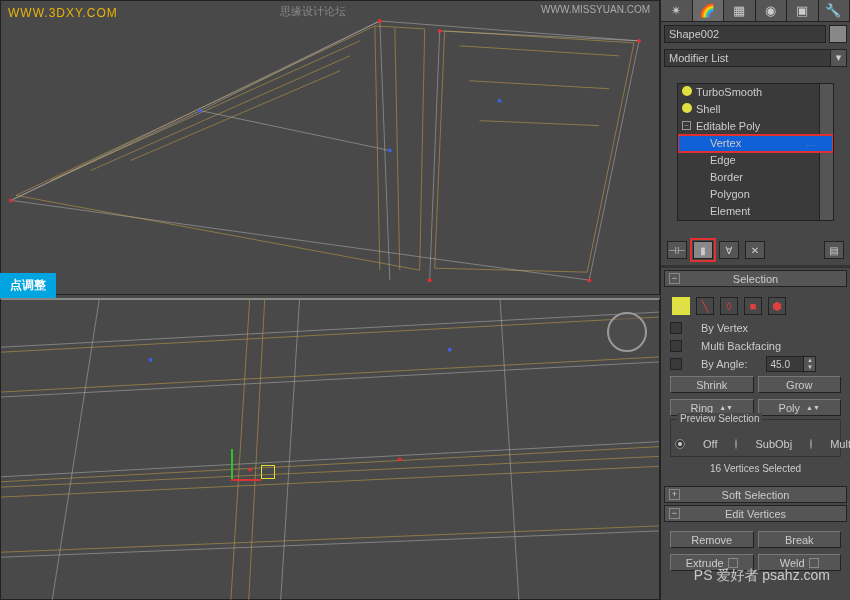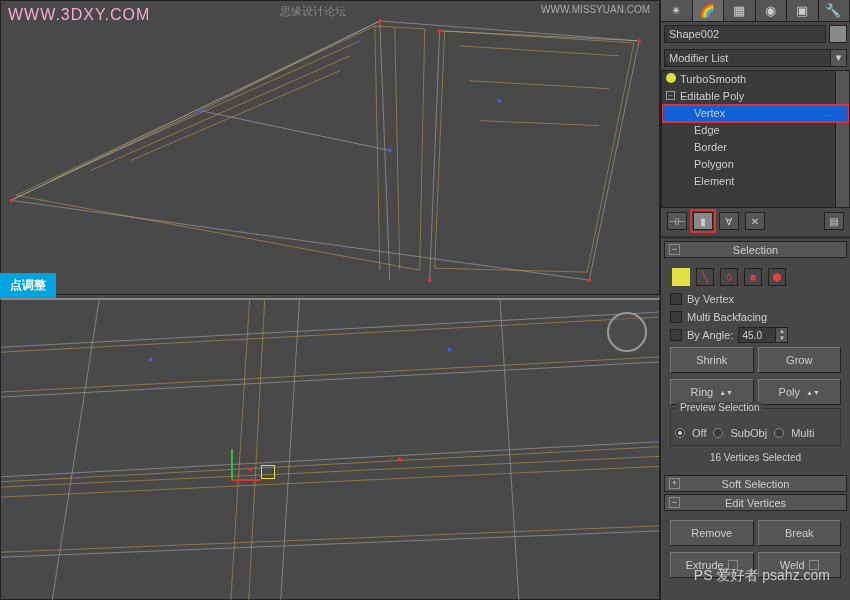--- a/index.html
+++ b/index.html
@@ -5,69 +5,69 @@
 *{margin:0;padding:0;box-sizing:border-box;font-family:"Tahoma",sans-serif;font-size:11px;color:#ccc}
 body{background:#3a3a3a;width:850px;height:600px;overflow:hidden;position:relative}
 .viewport-area{position:absolute;left:0;top:0;width:660px;height:600px;background:#494949}
 .vp-top{position:absolute;left:0;top:0;width:660px;height:295px;background:#494949;border:1px solid #222}
 .vp-bottom{position:absolute;left:0;top:298px;width:660px;height:302px;background:#494949;border:1px solid #222;border-top:2px solid #888}
 .wireframe{position:absolute;inset:0}
 .wire-line{stroke:#d4a847;stroke-width:0.5;fill:none}
 .wire-white{stroke:#bbb;stroke-width:0.5;fill:none}
 .vertex{fill:#e03030}
 .vertex-blue{fill:#4060e0}
-.watermark-top{position:absolute;left:8px;top:6px;color:#f9a8d4;font-size:16px;letter-spacing:1px}
+.watermark-top{position:absolute;left:8px;top:6px;color:#eab308;font-size:12px;letter-spacing:1px}
 .watermark-center{position:absolute;left:280px;top:4px;color:#888;font-size:11px}
 .watermark-right{position:absolute;right:200px;top:4px;color:#aaa;font-size:10px}
 .label-cyan{position:absolute;left:0;top:273px;background:#00a4e0;color:#fff;padding:4px 10px;font-size:12px;font-weight:bold}
 .viewcube{position:absolute;right:12px;top:12px;width:40px;height:40px;border:2px solid #999;border-radius:50%;background:rgba(80,80,80,0.5)}
 .gizmo{position:absolute;left:230px;bottom:90px;width:60px;height:60px}
 .gizmo .ax{position:absolute;background:none}
 .gizmo-x{width:30px;height:2px;background:#e03030;left:30px;top:30px}
 .gizmo-y{width:2px;height:30px;background:#30c030;left:30px;top:0}
 .gizmo-sq{width:14px;height:14px;border:1px solid #e0e030;left:30px;top:16px}
 .panel{position:absolute;right:0;top:0;width:190px;height:600px;background:#474747;border-left:1px solid #222}
 .tab-row{display:flex;height:22px;background:#555;border-bottom:1px solid #222}
 .tab{flex:1;border-right:1px solid #222;display:flex;align-items:center;justify-content:center;font-size:13px}
 .tab.active{background:#6a6a6a}
 .name-row{display:flex;padding:3px;gap:3px}
 .name-input{flex:1;background:#3a3a3a;border:1px solid #222;padding:2px 4px;color:#ccc;height:18px}
 .color-swatch{width:18px;height:18px;background:#888;border:1px solid #222}
 .dropdown{display:flex;margin:3px;background:#3a3a3a;border:1px solid #222;height:18px}
 .dropdown span{flex:1;padding:2px 4px}
 .drop-btn{width:16px;background:#555;border-left:1px solid #222;text-align:center;line-height:14px}
-.stack{margin:0;background:#3a3a3a;border:1px solid #222;height:138px;overflow:hidden;position:relative}
+.stack{margin:16px;background:#3a3a3a;border:1px solid #222;height:138px;overflow:hidden;position:relative}
 .stack-item{padding:2px 4px 2px 18px;position:relative;height:17px;line-height:13px}
 .stack-item.lvl2{padding-left:32px}
 .stack-item.sel{background:#1060d8;color:#fff;outline:2px solid #e03030;outline-offset:-1px}
 .bulb{position:absolute;left:4px;top:2px;width:10px;height:10px;background:#e0e040;border-radius:50%}
 .expand{position:absolute;left:4px;top:3px;width:9px;height:9px;border:1px solid #999;font-size:8px;line-height:7px;text-align:center;color:#999}
 .dots{position:absolute;right:18px;top:4px;font-size:8px;color:#888}
 .scroll-ind{position:absolute;right:0;top:0;width:14px;height:100%;background:#555;border-left:1px solid #222}
 .stack-tools{display:flex;padding:3px 6px;gap:6px;align-items:center;height:26px}
 .tool-btn{width:20px;height:18px;background:#555;border:1px solid #222;display:flex;align-items:center;justify-content:center;font-size:10px}
 .tool-btn.highlight{outline:2px solid #e03030;outline-offset:1px;background:#888}
 .divider{flex:1}
 .rollout-hdr{background:#555;border:1px solid #222;padding:2px;margin:2px 3px;text-align:center;position:relative;height:17px}
 .rollout-hdr .pm{position:absolute;left:4px;top:2px;width:11px;height:11px;border:1px solid #888;font-size:9px;line-height:9px;text-align:center}
 .rollout-body{padding:4px 6px;margin:0 3px}
 .subobj-icons{display:flex;gap:6px;padding:4px 2px}
 .so-icon{width:18px;height:18px;border:1px solid #222;display:flex;align-items:center;justify-content:center}
 .so-icon.active{background:#e0e040;border-color:#e0e040}
 .so-icon.red{color:#e04040}
-.chk-row{display:flex;align-items:center;gap:5px;padding:2px 0;height:18px}
+.chk-row{display:flex;align-items:center;gap:19px;padding:2px 0;height:18px}
 .chk{width:12px;height:12px;background:#3a3a3a;border:1px solid #222}
 .spinner{display:flex;background:#3a3a3a;border:1px solid #222;height:16px;width:50px}
 .spinner input{flex:1;background:none;border:none;color:#ccc;padding:0 3px;width:30px;font-size:10px}
 .spin-btns{width:12px;display:flex;flex-direction:column}
 .spin-btns div{flex:1;background:#555;border-left:1px solid #222;font-size:6px;text-align:center;line-height:6px}
 .btn-row{display:flex;gap:4px;padding:3px 0}
-.btn{flex:1;background:#555;border:1px solid #222;border-top-color:#777;border-left-color:#777;padding:2px;text-align:center;height:26px;display:flex;align-items:center;justify-content:center}
+.btn{flex:1;background:#555;border:1px solid #222;border-top-color:#777;border-left-color:#777;padding:2px;text-align:center;height:17px;display:flex;align-items:center;justify-content:center}
 .btn .sq{width:10px;height:10px;border:1px solid #888;margin-left:4px}
-.radio-row{display:flex;gap:7px;align-items:center;padding:2px 0;font-size:10px}
+.radio-row{display:flex;gap:18px;align-items:center;padding:2px 0;font-size:10px}
 .radio{width:10px;height:10px;border:1px solid #888;border-radius:50%;background:#3a3a3a}
 .radio.on::after{content:"";display:block;width:4px;height:4px;background:#ccc;border-radius:50%;margin:2px}
 .fieldset{border:1px solid #333;padding:16px 4px 4px;margin:0 0;position:relative}
 .fieldset .legend{position:absolute;top:-7px;left:6px;background:#474747;padding:0 3px;font-size:10px}
 .status-txt{text-align:center;padding:6px 0;font-size:10px}
 .watermark-bottom{position:absolute;right:20px;bottom:15px;color:#ffffff;font-size:14px;opacity:0.7;pointer-events:none}
 </style>
 </head>
 <body>
 
@@ -149,20 +149,21 @@
   </div>
 
   <div class="dropdown">
     <span>Modifier List</span>
     <div class="drop-btn">▾</div>
   </div>
 
   <div class="stack">
     <div class="scroll-ind"></div>
     <div class="stack-item"><span class="bulb"></span><span>TurboSmooth</span></div>
+    <div class="stack-item"><span class="bulb"></span><span>Shell</span></div>
     <div class="stack-item"><span class="expand">−</span><span>Editable Poly</span></div>
     <div class="stack-item lvl2 sel"><span>Vertex</span><span class="dots">∙∙∙∙</span></div>
     <div class="stack-item lvl2"><span>Edge</span></div>
     <div class="stack-item lvl2"><span>Border</span></div>
     <div class="stack-item lvl2"><span>Polygon</span></div>
     <div class="stack-item lvl2"><span>Element</span></div>
   </div>
 
   <div class="stack-tools">
     <div class="tool-btn">⊣⊢</div>

